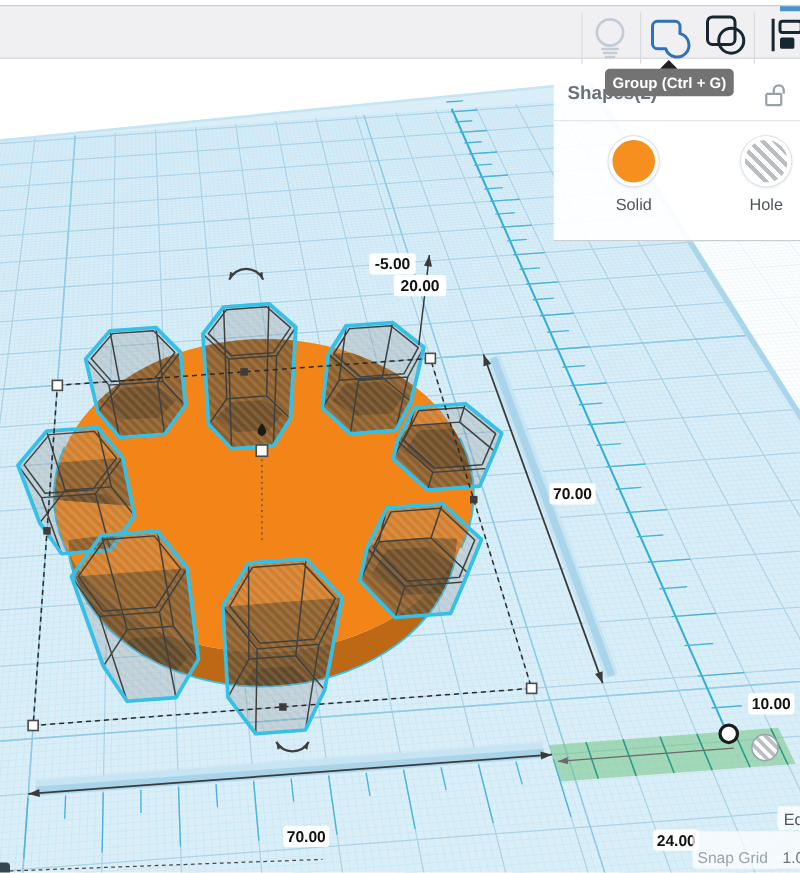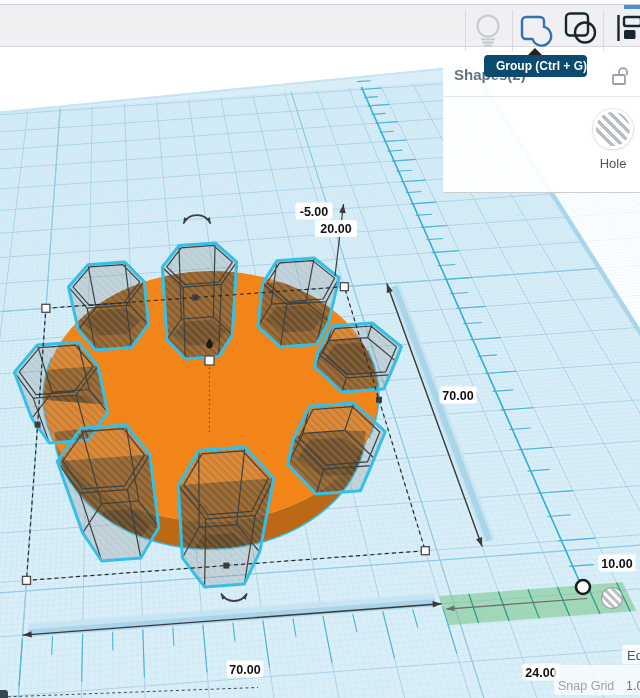--- a/index.html
+++ b/index.html
@@ -1,19 +1,19 @@
 <!DOCTYPE html>
 <html><head><meta charset="utf-8"><style>
 *{margin:0;padding:0;box-sizing:border-box}
 body{width:640px;height:698px;overflow:hidden;background:#fff;font-family:"Liberation Sans",sans-serif;position:relative}
 #vp{position:absolute;left:0;top:61px;width:640px;height:641px;overflow:hidden}
 #toolbar{position:absolute;left:0;top:4px;width:640px;height:43px;background:#f0f0f2;border-top:1px solid #c9cad3;border-bottom:1px solid #d8d9df}
 .sep{position:absolute;top:5px;height:41px;width:1px;background:#d9dade}
 #bluecorner{position:absolute;right:0;top:0;width:16px;height:4px;background:#4a90d2}
-#tooltip{position:absolute;left:484px;top:55px;width:103px;height:22px;background:#0c4a6e;border-radius:4px;color:#fff;font-size:12px;font-weight:bold;text-align:right;line-height:22px;z-index:30}
+#tooltip{position:absolute;left:484px;top:55px;width:103px;height:22px;background:#737373;border-radius:4px;color:#fff;font-size:12px;font-weight:bold;text-align:center;line-height:22px;z-index:30}
 #tooltip:before{content:"";position:absolute;left:44px;top:-7px;border:7px solid transparent;border-bottom-color:#212121;border-top:none}
 #panel{position:absolute;left:443px;top:57px;width:197px;height:136px;background:rgba(255,255,255,0.93);border-bottom:1px solid #c9ced2;z-index:20}
 #panel h3{font-size:15px;font-weight:bold;color:#68727c;padding:9px 0 0 11px}
 #phr{position:absolute;left:0;top:39px;width:197px;height:1px;background:#e4e7e9}
 .cell{position:absolute;top:48px;width:90px;text-align:center}
 .big{width:40px;height:40px;border-radius:50%;margin:4px auto 0;border:3px solid #fff;box-shadow:0 0 0 1px #e0e3e5,0 1px 3px rgba(0,0,0,0.15)}
 .cell span{display:block;margin-top:7px;font-size:13px;color:#4f555a}
 </style></head><body>
 <div id="vp"><svg width="640" height="641" viewBox="0 57 640 641">
 <defs>
@@ -215,17 +215,21 @@
 </svg>
 <div id="bluecorner"></div>
 </div>
 <div id="panel">
 <h3>Shapes(2)</h3>
     <div id="phr"></div>
 <svg width="20" height="20" style="position:absolute;right:9px;top:9px" fill="none" stroke="#97a1aa" stroke-width="1.8">
       <rect x="2" y="9" width="12" height="9" rx="1"></rect>
       <path d="M8 9V6.2a4 4 0 0 1 8 0V9"></path>
     </svg>
+<div class="cell" style="left:19px">
+      <div class="big" style="background:#f78f1e"></div>
+      <span>Solid</span>
+    </div>
 <div class="cell" style="left:125px">
       <div class="big" style="background:repeating-linear-gradient(45deg,#fff 0 3.5px,#b9bec2 3.5px 7px)"></div>
       <span>Hole</span>
     </div>
 </div>
 <div id="tooltip">Group (Ctrl + G)</div>
 </body></html>

